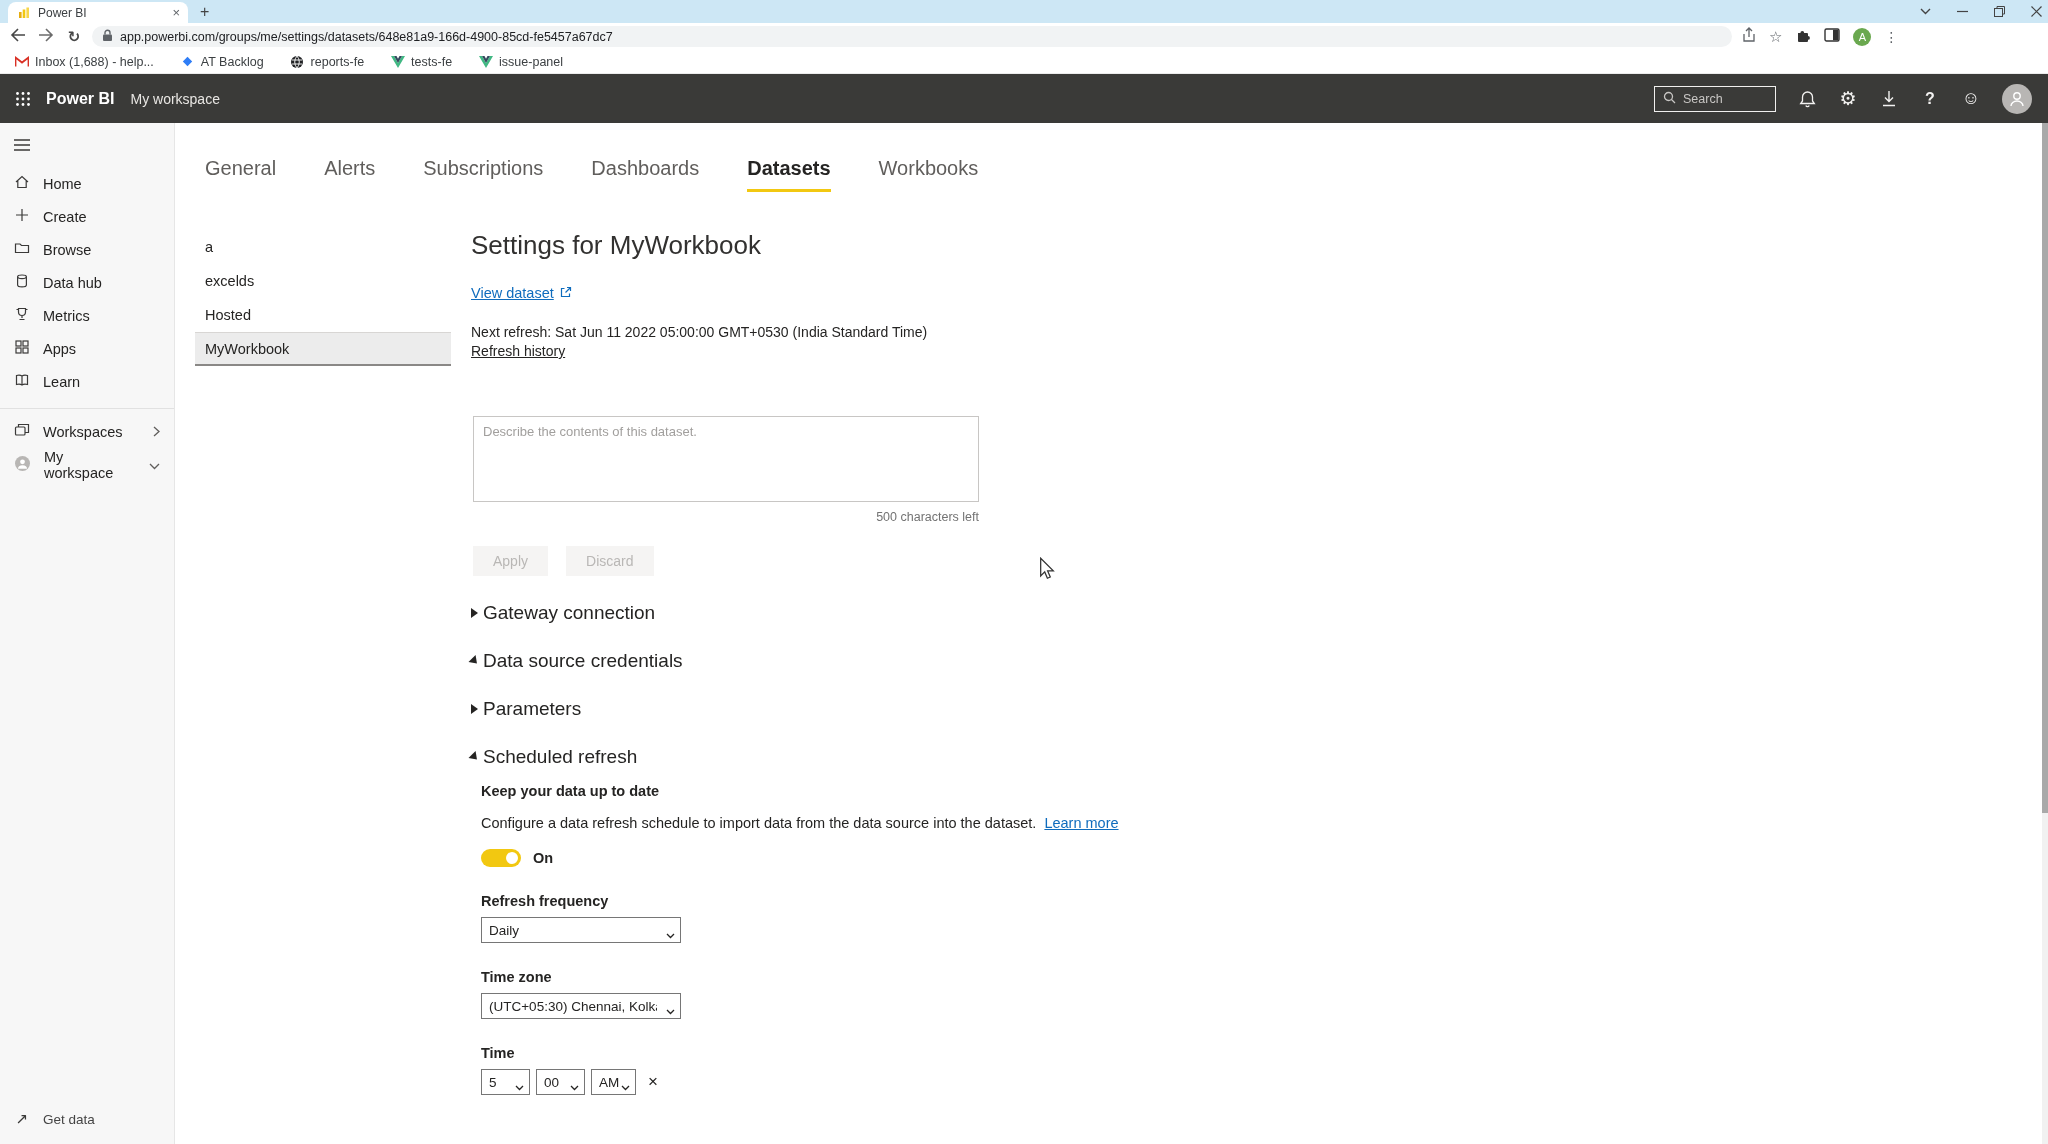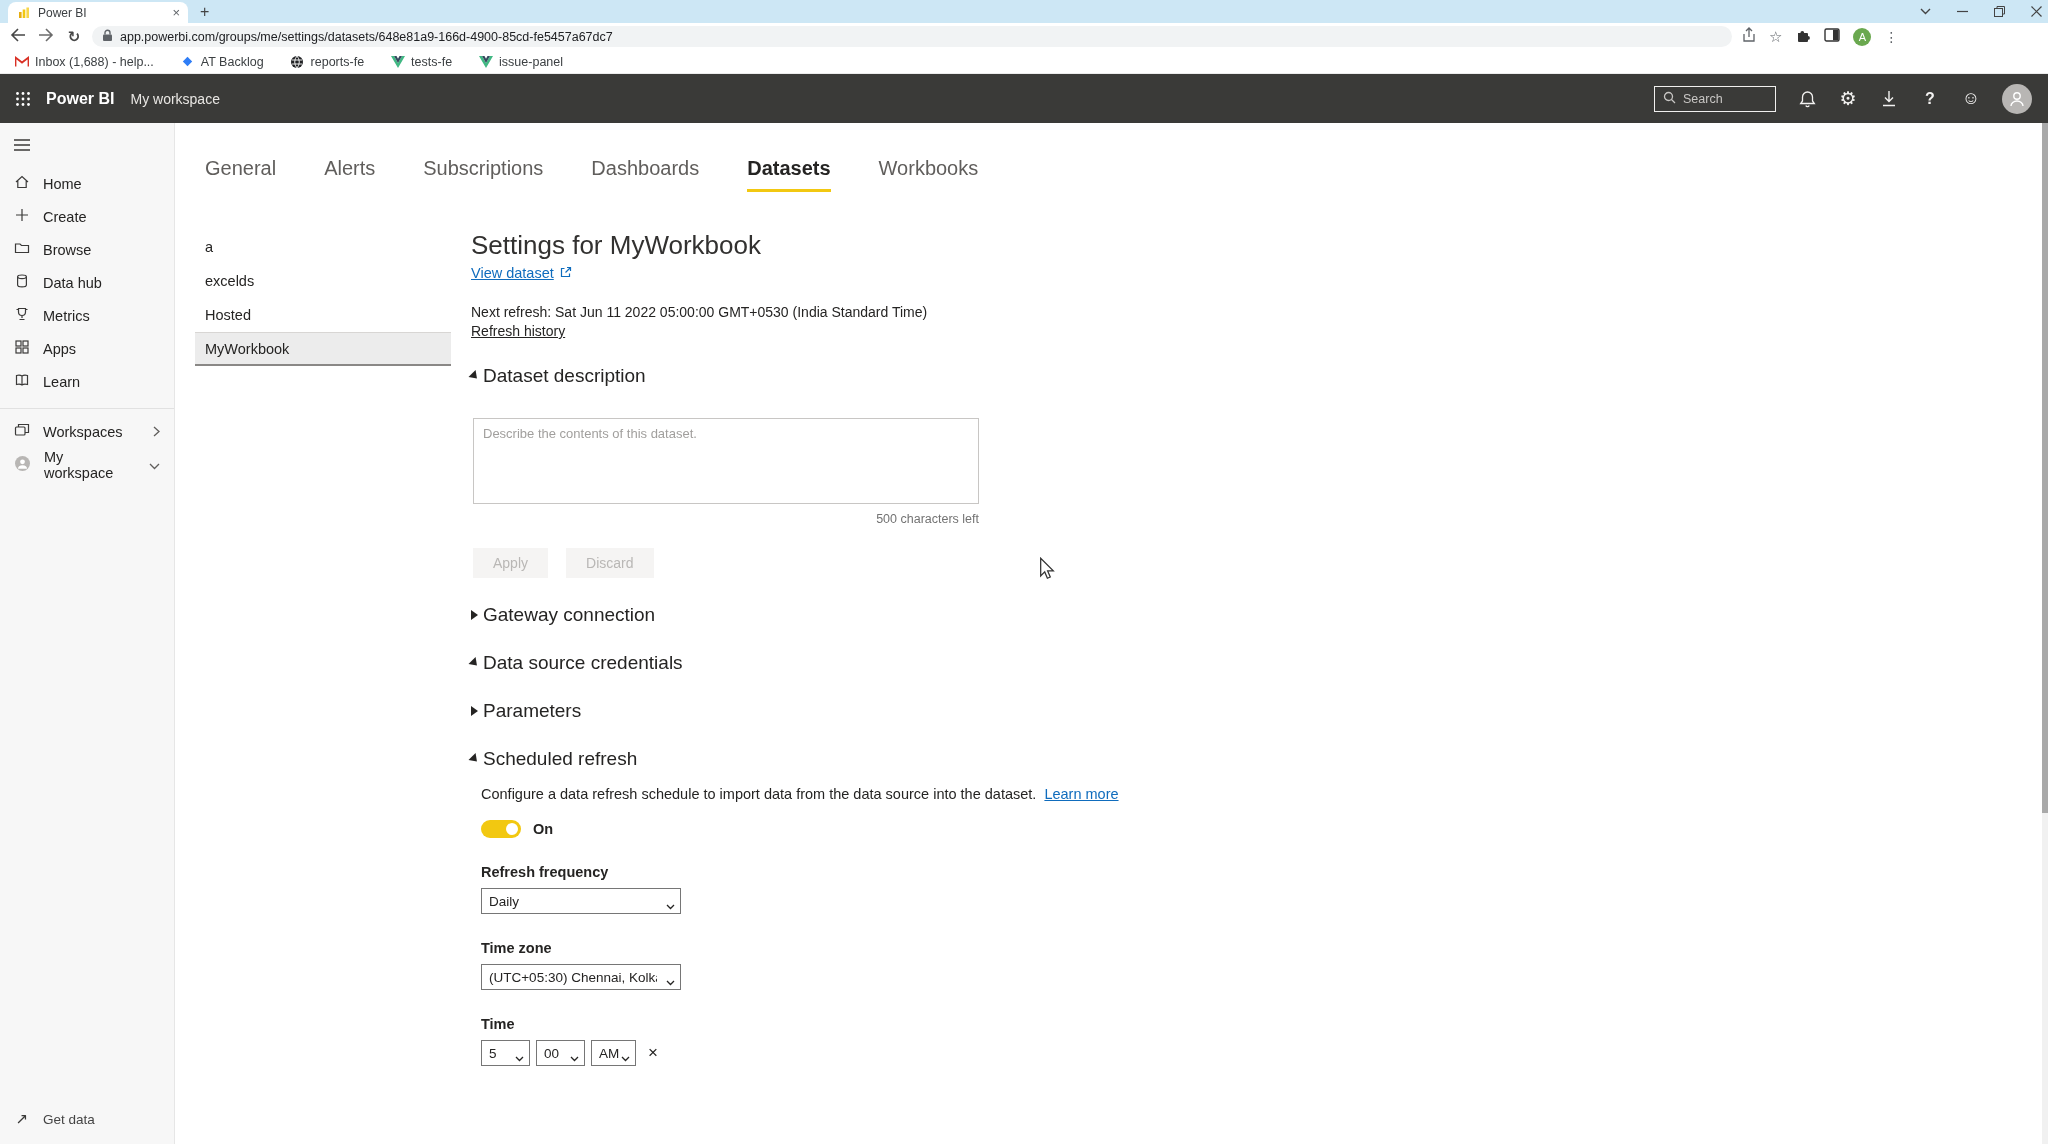--- a/index.html
+++ b/index.html
@@ -62,21 +62,21 @@
   .tabs { display:flex; gap:48px; padding:34px 0 0 30px; font-size:20px; color:#605e5c; }
   .tabs .t { padding-bottom:9px; cursor:default; }
   .tabs .t.active { color:#252423; font-weight:bold; border-bottom:3px solid #f2c811; }
 
   .main-row { display:flex; margin-top:38px; }
   .ds-list { width:256px; margin-left:20px; }
   .ds-item { height:34px; display:flex; align-items:center; padding-left:10px; font-size:14.5px; color:#252423; }
   .ds-item.selected { background:#ececec; border-top:1px solid #d8d6d4; border-bottom:2px solid #8a8886; }
 
   .panel { margin-left:20px; width:1180px; color:#252423; }
-  h1.page-title { font-size:26px; font-weight:400; color:#323130; margin-bottom:4px; }
+  h1.page-title { font-size:26px; font-weight:400; color:#323130; margin-bottom:24px; }
   a.link { color:#0f6cbd; text-decoration:underline; cursor:pointer; }
   a.dark-link { color:#252423; text-decoration:underline; cursor:pointer; }
   .viewds { display:flex; align-items:center; gap:6px; font-size:14.5px; margin-bottom:22px; }
   .nextref { font-size:14px; line-height:18px; }
   .refhist { font-size:14px; margin-top:2px; }
 
   .section { margin-top:26px; }
   .sec-head { display:flex; align-items:center; font-size:19px; font-weight:400; color:#252423; cursor:default; }
   .tri { width:0; height:0; border-top:5px solid transparent; border-bottom:5px solid transparent;
          border-left:7px solid #252423; display:inline-block; margin-right:5px; }
@@ -392,24 +392,20 @@
             <span><svg width="12" height="12" viewBox="0 0 12 12">
                   <path d="M4.5 2.5 H1.5 V10.5 H9.5 V7.5" fill="none" stroke="#0f6cbd" stroke-width="1.2"></path>
                   <path d="M7 1.5 H10.5 V5 M10.5 1.5 L5.5 6.5" fill="none" stroke="#0f6cbd" stroke-width="1.2"></path>
                 </svg></span>
           </div>
 
           <div class="nextref">Next refresh: Sat Jun 11 2022 05:00:00 GMT+0530 (India Standard Time)</div>
           <div class="refhist"><a class="dark-link">Refresh history</a></div>
 
           <div class="section expanded">
-            <div class="sec-head">
-              <span class="tri"></span>
-              <span>Dataset description</span>
-            </div>
             <div class="sec-body">
               <textarea class="desc" placeholder="Describe the contents of this dataset." style=""></textarea>
               <div class="chars-left">500 characters left</div>
               <div class="btn-row">
                 <button class="btn">Apply</button>
                 <button class="btn">Discard</button>
               </div>
             </div>
           </div>
 
@@ -433,20 +429,21 @@
               <span>Parameters</span>
             </div>
           </div>
 
           <div class="section expanded">
             <div class="sec-head">
               <span class="tri"></span>
               <span>Scheduled refresh</span>
             </div>
             <div class="sched-body">
+              <div class="sub-bold">Keep your data up to date</div>
               <div class="config-line">
                 <span>Configure a data refresh schedule to import data from the data source into the dataset.</span>
                 <a class="link" style="margin-left:4px;">Learn more</a>
               </div>
               <div class="toggle-row">
                 <span class="toggle">
                     <span class="knob"></span>
                   </span>
                 <span style="font-size:14.5px;">On</span>
               </div>

